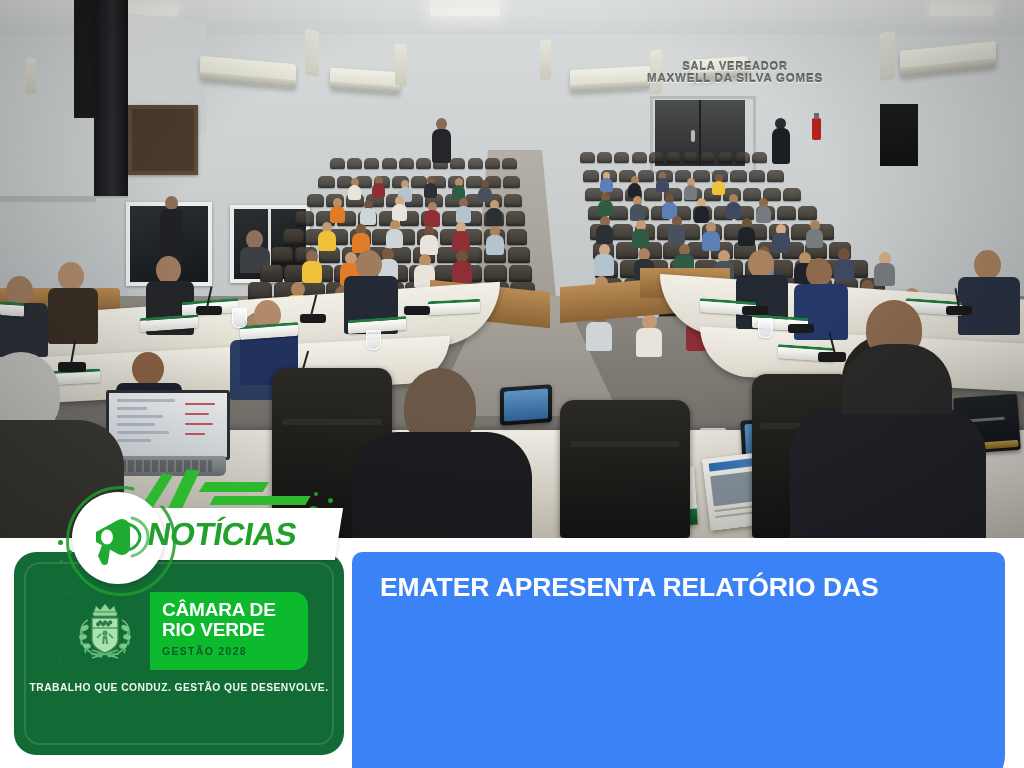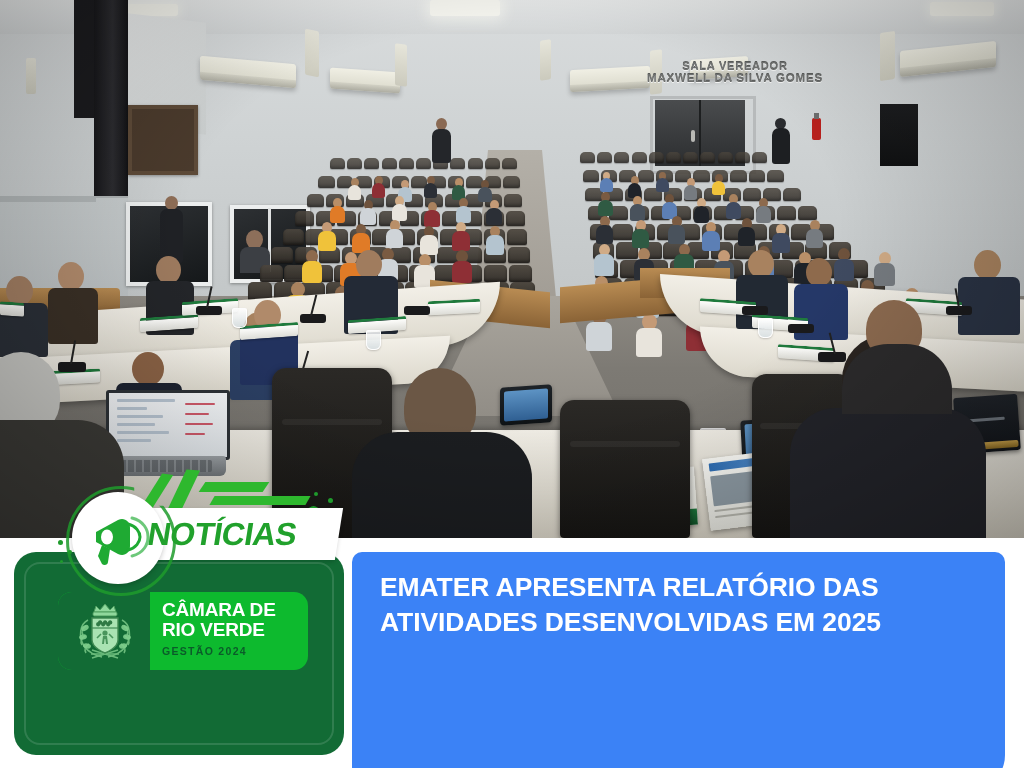--- a/index.html
+++ b/index.html
@@ -1029,29 +1029,29 @@
               <path d="M31 38 L35 38 L36 46 L34 46 L33.4 41 L32.6 41 L32 46 L30 46 Z"></path>
               <path d="M29 36 L25 40 M37 36 L41 40" stroke="#49955c" stroke-width="1.6" fill="none"></path>
             </g>
           </svg>
         </div>
 
         <div class="cam-title">
           <div>CÂMARA DE</div>
           <div>RIO VERDE</div>
         </div>
-        <div class="cam-gestao">GESTÃO 2024</div>
+        <div class="cam-gestao">GESTÃO 2028</div>
       </div>
 
+      <div class="tagline">TRABALHO QUE CONDUZ. GESTÃO QUE DESENVOLVE.</div>
     </div>
 
     <div class="head-panel">
       <div class="headline">
         <div>EMATER APRESENTA RELATÓRIO DAS</div>
-        <div>ATIVIDADES DESENVOLVIDAS EM 2025</div>
       </div>
     </div>
 
     <div class="badge">
       <div class="bolt" style="left:86px;top:-18px;width:12px;height:44px;transform:skew(-26deg) rotate(8deg);"></div>
       <div class="bolt" style="left:112px;top:-22px;width:14px;height:52px;transform:skew(-22deg) rotate(4deg);"></div>
       <div class="bolt" style="left:140px;top:-10px;width:64px;height:10px;transform:skewX(-34deg);"></div>
       <div class="bolt" style="left:150px;top:4px;width:96px;height:9px;transform:skewX(-30deg);"></div>
       <div class="bolt" style="left:118px;top:16px;width:150px;height:7px;transform:skewX(-26deg);"></div>
 

